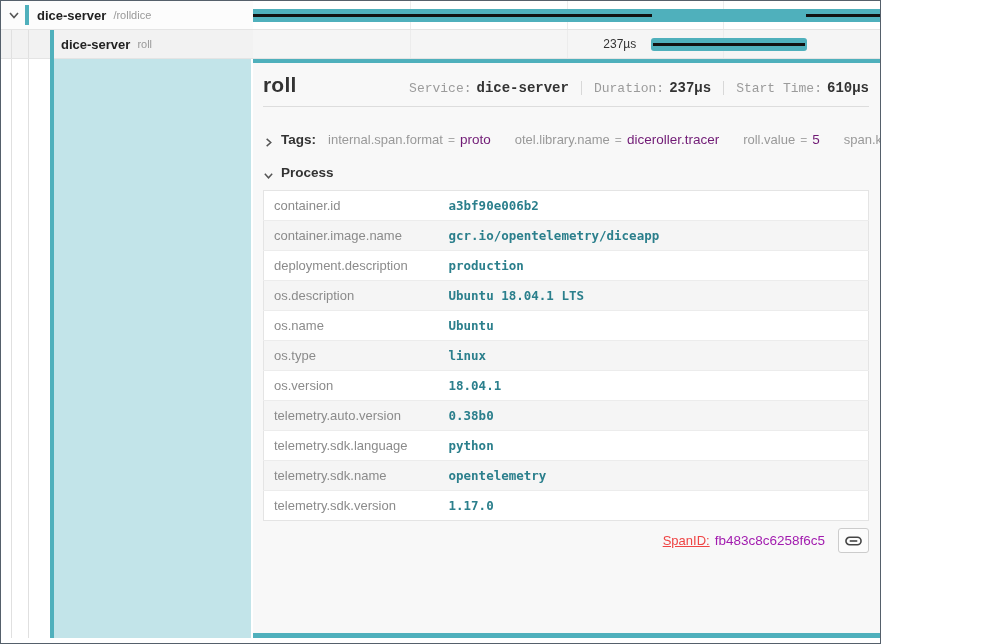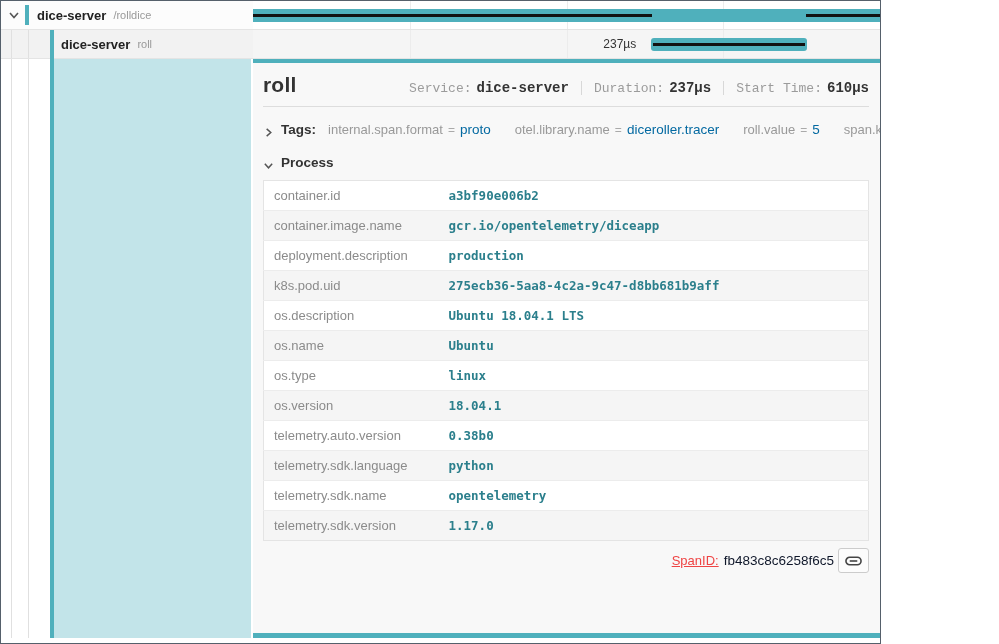--- a/index.html
+++ b/index.html
@@ -54,41 +54,41 @@
   .dp-header { display:flex; align-items:baseline; }
   .dp-title { font-size:21px; font-weight:bold; color:#333; letter-spacing:0.2px; }
   .dp-meta { margin-left:auto; display:flex; align-items:flex-end;font-family:Liberation Mono, monospace; }
   .meta-item { display:flex; align-items:baseline; }
   .meta-label { font-size:13px; color:#9b9b9b; margin-right:5px; }
   .meta-value { font-size:14px; font-weight:bold; color:#333; }
   .meta-sep { width:1px; height:14px; background:#d8d8d8; margin:0 12px; align-self:center; }
 
   .dp-divider { border-bottom:1px solid #ddd; margin-top:9px; }
 
-  .tags-row { display:flex; align-items:center; margin-top:9px; height:26px; }
+  .tags-row { display:flex; align-items:center; margin-top:19px; height:26px; }
   .sec-chevron { width:11px; height:11px; color:#555; margin-right:7px; flex:0 0 11px; }
   .sec-label { font-size:13.5px; font-weight:bold; color:#333; margin-right:12px; }
   .tag-item { display:flex; align-items:baseline; }
   .tag-key { font-size:13px; color:#999; }
   .tag-eq { font-size:12px; color:#aaa; margin:0 5px; }
-  .tag-val { font-size:13.5px; color:#0369a1; font-weight:500; }
+  .tag-val { font-size:13.5px; color:#701a75; font-weight:500; }
   .tag-sep { width:1px; height:16px; background:#ddd; margin:0 12px; align-self:center; }
 
   .process-row { display:flex; align-items:center; margin-top:9px; height:22px; }
 
   table.kv { width:100%; margin-top:7px; border:1px solid #e4e4e4; border-collapse:collapse; background:#fff; }
   table.kv tr { border-bottom:1px solid #ececec; }
   table.kv tr:last-child { border-bottom:none; }
   table.kv tr:nth-child(even) { background:#f5f5f5; }
   td.k { width:175px; padding:7px 10px; font-size:13px; color:#8b8b8b; }
   td.v { padding:7px 10px; font-family:"DejaVu Sans Mono", monospace; font-size:12.5px; color:#2b7f8c; font-weight:bold; }
 
   .dp-footer { margin-top:7px; display:flex; align-items:center; justify-content:flex-end; }
   .spanid-label { font-size:13px; color:#ef4444; margin-right:5px;text-decoration:underline; }
-  .spanid-value { font-size:13.5px; color:#0f172a; font-weight:500; margin-right:4px; }
+  .spanid-value { font-size:13.5px; color:#a21caf; font-weight:500; margin-right:13px; }
   .link-btn {
     width:31px; height:25px; border:1px solid #ccc; border-radius:3px; background:#fcfcfc;
     display:flex; align-items:center; justify-content:center; cursor:pointer; padding:0;
   }
   .bottom-gap { height:7px; background:#fff; }
 </style>
 </head>
 <body>
 
 <div class="window">
@@ -219,24 +219,20 @@
           </tr>
           <tr>
             <td class="k">container.image.name</td>
             <td class="v">gcr.io/opentelemetry/diceapp</td>
           </tr>
           <tr>
             <td class="k">deployment.description</td>
             <td class="v">production</td>
           </tr>
           <tr>
-            <td class="k">k8s.pod.uid</td>
-            <td class="v">275ecb36-5aa8-4c2a-9c47-d8bb681b9aff</td>
-          </tr>
-          <tr>
             <td class="k">os.description</td>
             <td class="v">Ubuntu 18.04.1 LTS</td>
           </tr>
           <tr>
             <td class="k">os.name</td>
             <td class="v">Ubuntu</td>
           </tr>
           <tr>
             <td class="k">os.type</td>
             <td class="v">linux</td>

